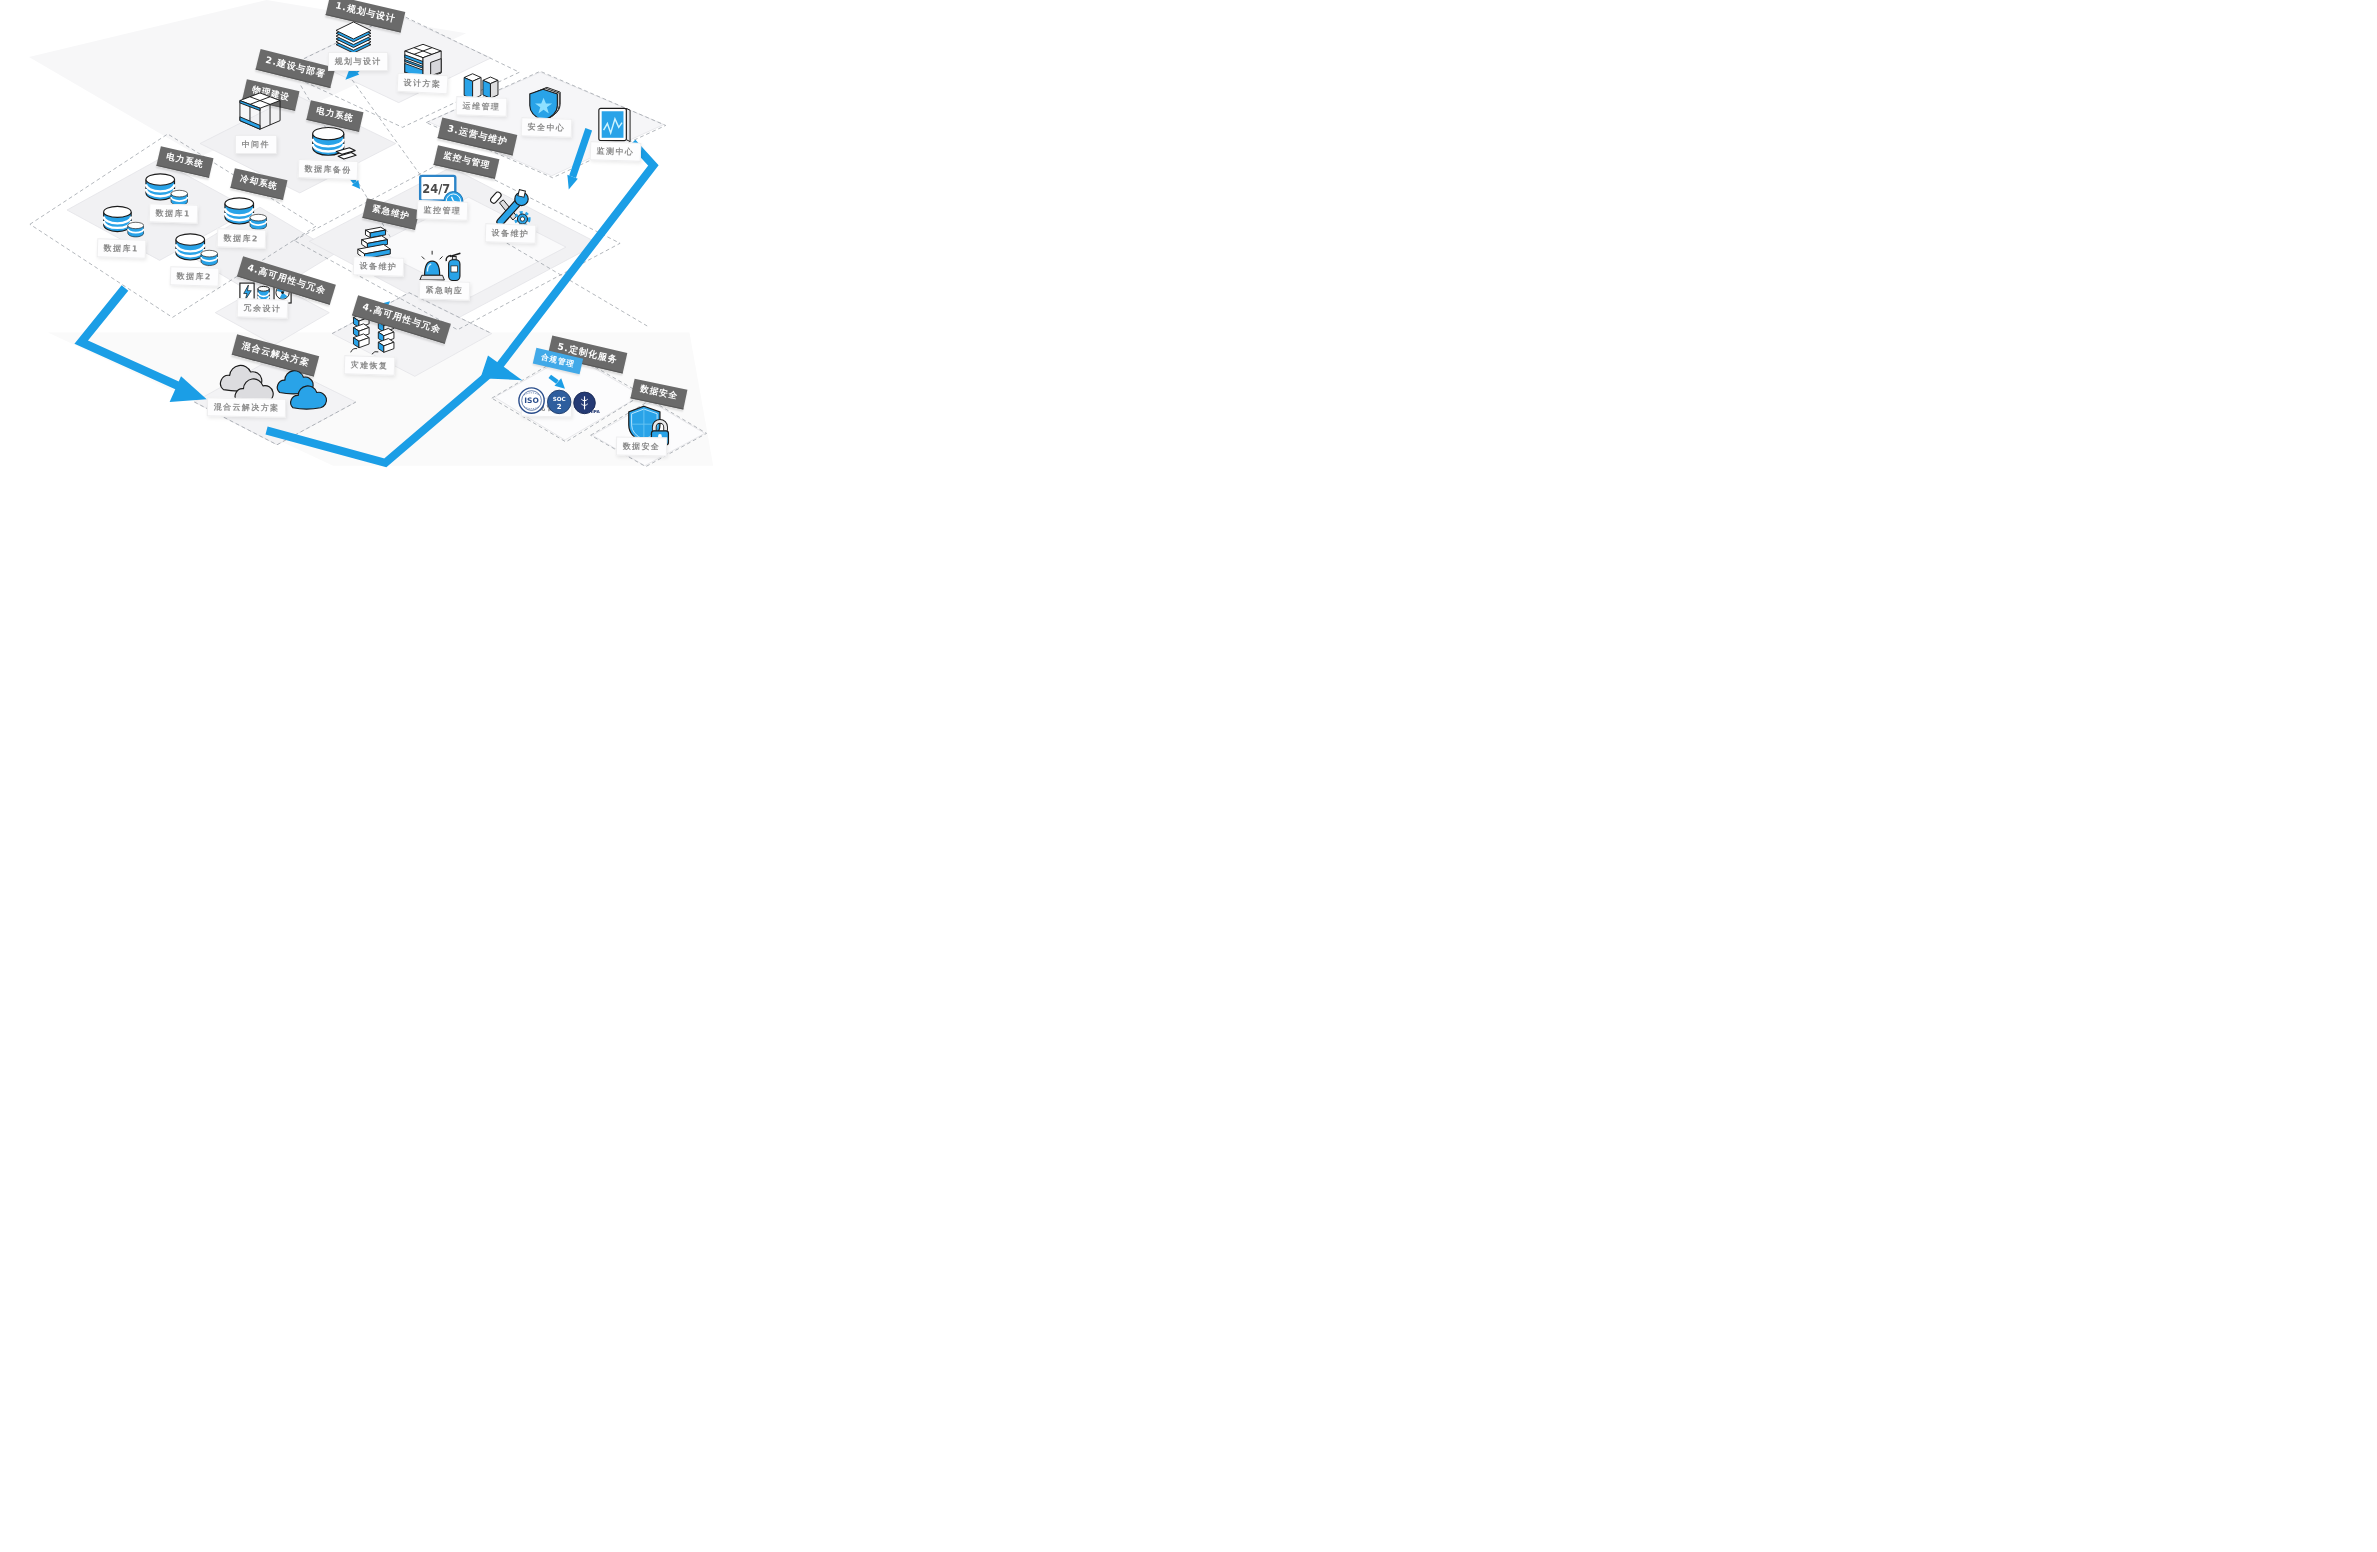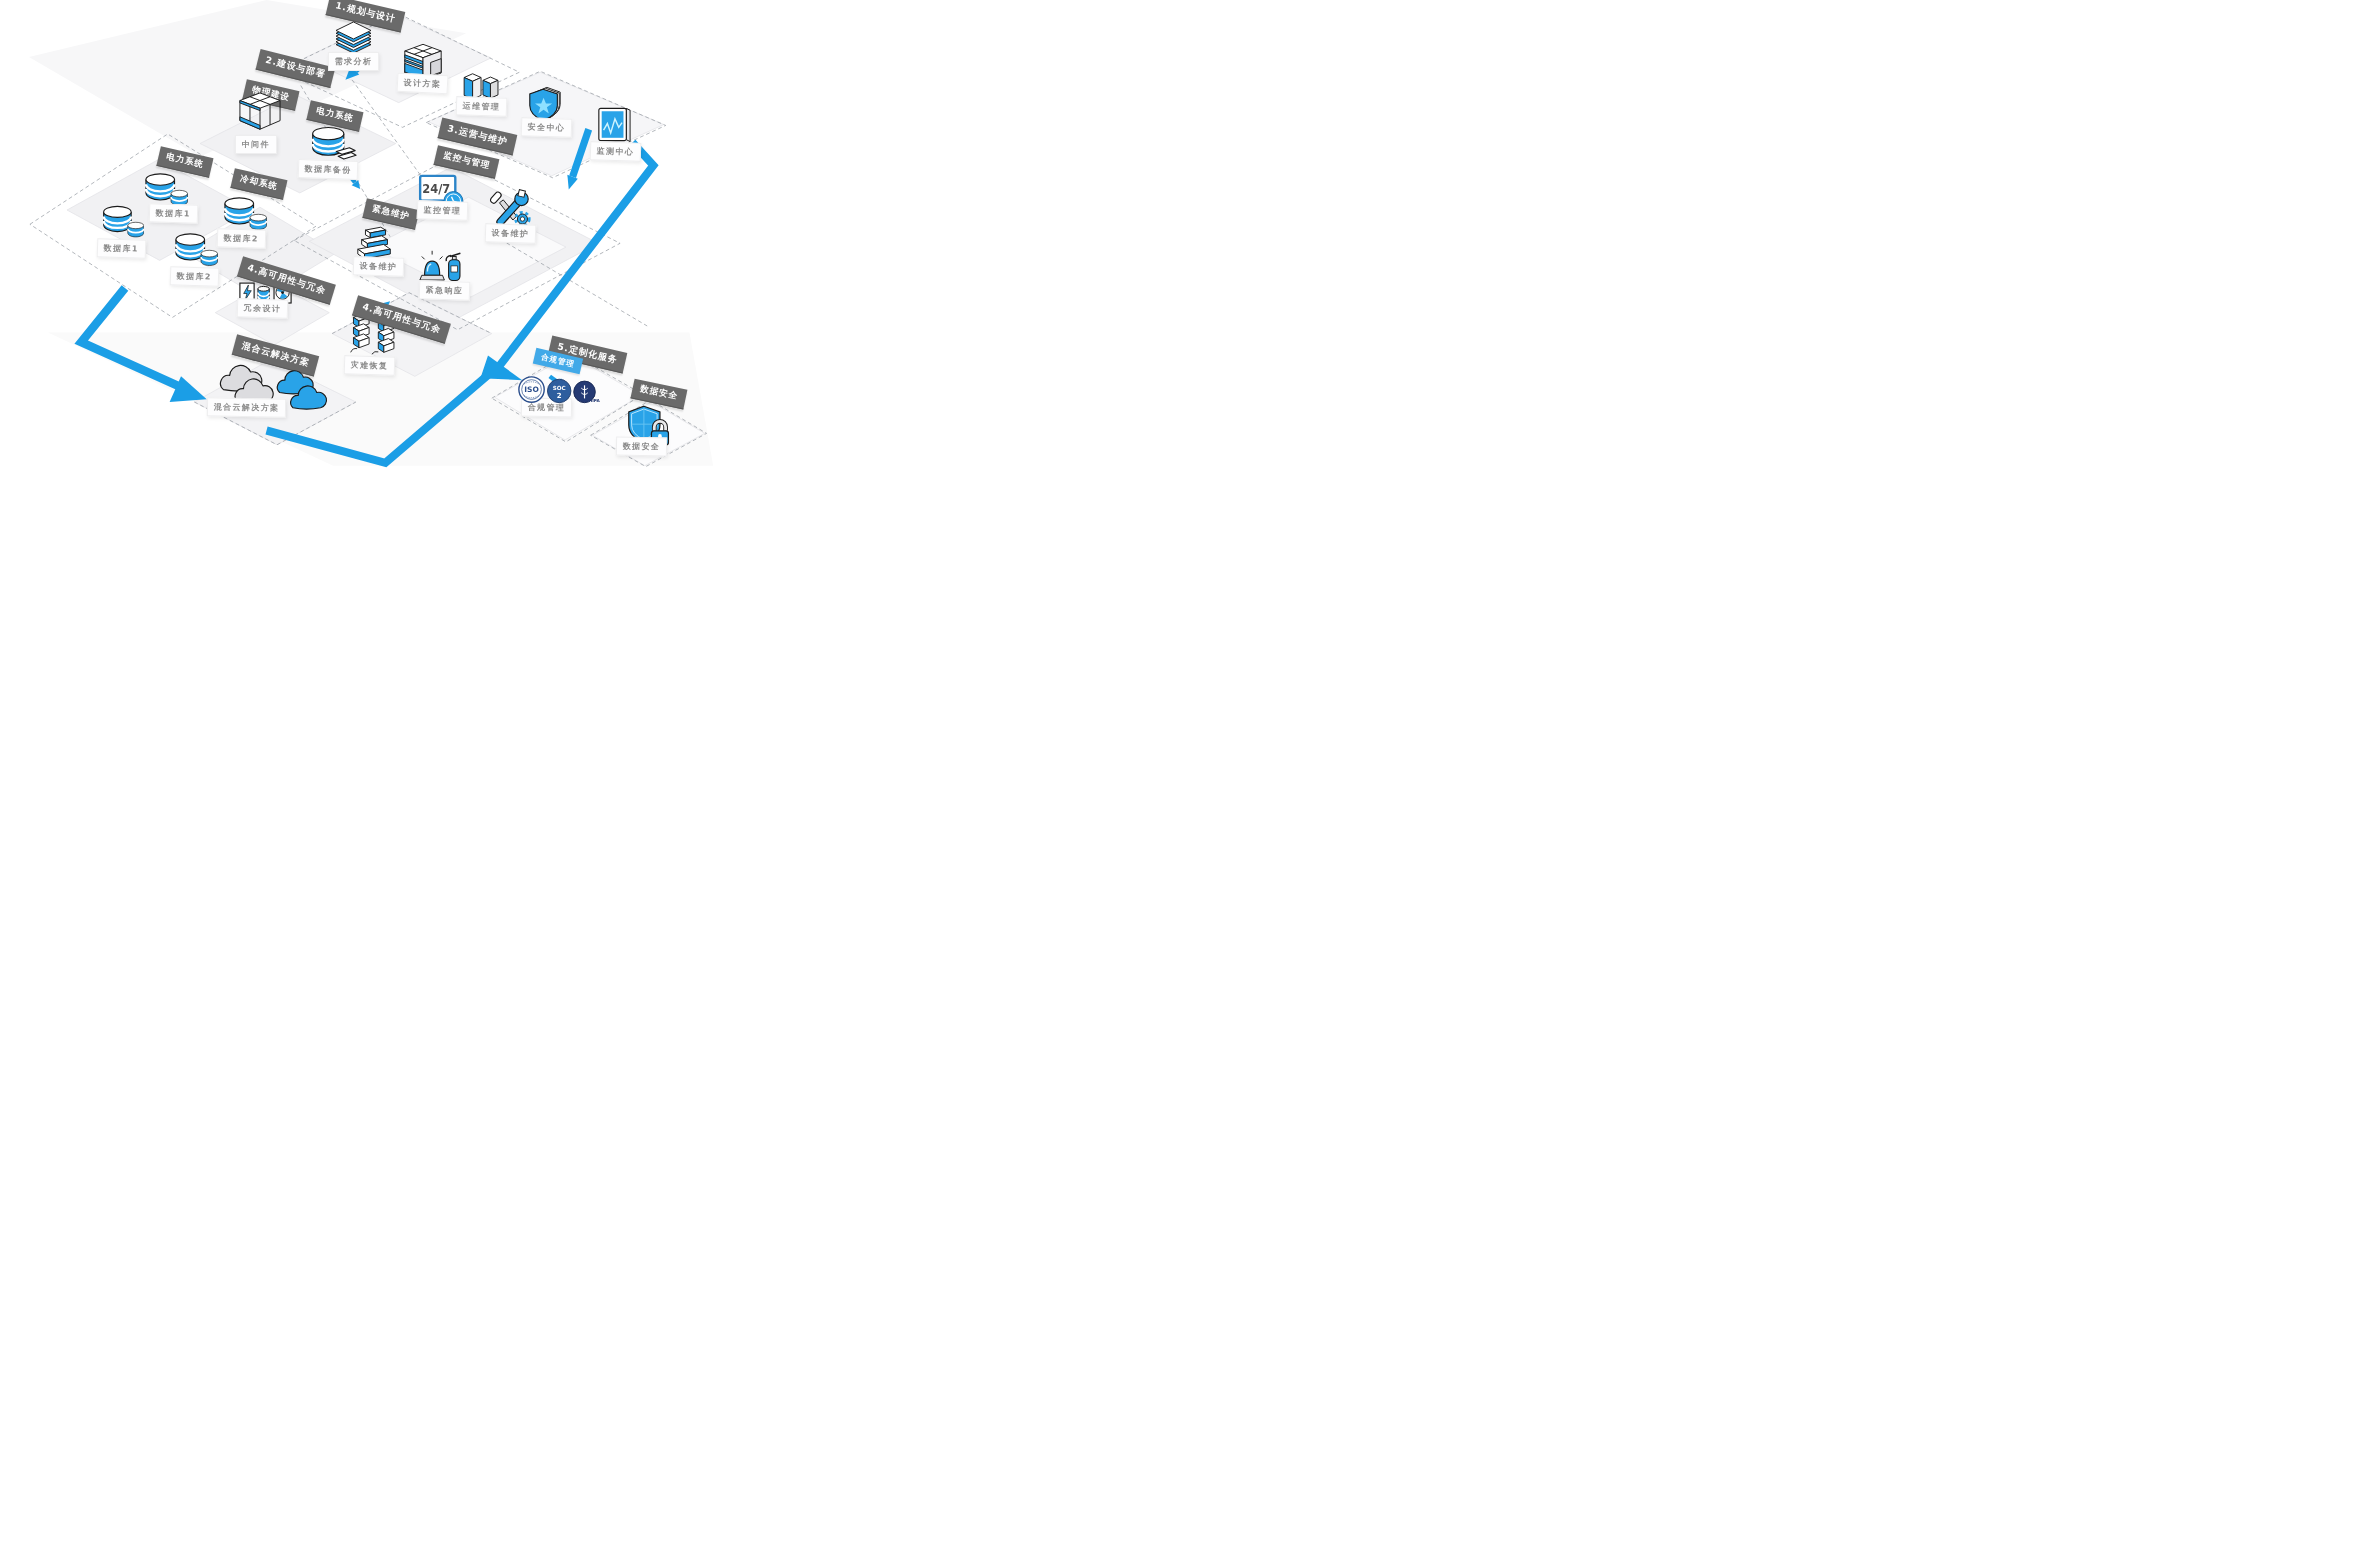--- a/index.html
+++ b/index.html
@@ -109,21 +109,21 @@
   <div class="banner small" style="left:435px;top:152px;transform:rotate(13deg);">监控与管理</div>
   <div class="banner small" style="left:364px;top:204px;transform:rotate(13deg);">紧急维护</div>
   <div class="banner" style="left:238px;top:270px;transform:rotate(17deg);">4.高可用性与冗余</div>
   <div class="banner" style="left:353px;top:309px;transform:rotate(17deg);">4.高可用性与冗余</div>
   <div class="banner" style="left:233px;top:345px;transform:rotate(15deg);">混合云解决方案</div>
   <div class="banner" style="left:549px;top:344px;transform:rotate(13deg);">5.定制化服务</div>
   <div class="banner small" style="left:632px;top:384px;transform:rotate(12deg);">数据安全</div>
 
   <div class="tag" style="left:534px;top:353px;transform:rotate(13deg);">合规管理</div>
 
-  <div class="label" style="left:328px;top:52px;">需求分析</div>
+  <div class="label" style="left:328px;top:52px;">规划与设计</div>
   <div class="label" style="left:397px;top:74px;transform:rotate(3deg);">设计方案</div>
   <div class="label" style="left:456px;top:97px;transform:rotate(2deg);">运维管理</div>
   <div class="label" style="left:521px;top:118px;transform:rotate(2deg);">安全中心</div>
   <div class="label" style="left:590px;top:142px;transform:rotate(2deg);">监测中心</div>
   <div class="label" style="left:235px;top:135px;">中间件</div>
   <div class="label" style="left:298px;top:160px;transform:rotate(2deg);">数据库备份</div>
   <div class="label" style="left:149px;top:204px;transform:rotate(2deg);">数据库1</div>
   <div class="label" style="left:97px;top:239px;transform:rotate(2deg);">数据库1</div>
   <div class="label" style="left:217px;top:229px;transform:rotate(2deg);">数据库2</div>
   <div class="label" style="left:170px;top:267px;transform:rotate(2deg);">数据库2</div>
@@ -401,21 +401,21 @@
     <svg width="119" height="67" viewBox="0 0 250 140">
       <g stroke="#1b1b1b" stroke-width="2.4" stroke-linejoin="round">
         <path d="M22 64 a17 17 0 0 1 13 -30 a23 23 0 0 1 44 -7 a15 15 0 0 1 9 37 q-35 6 -66 0 z" fill="#dcdcdf"></path>
         <path d="M52 90 a16 16 0 0 1 12 -28 a21 21 0 0 1 41 -6 a14 14 0 0 1 8 34 q-32 6 -61 0 z" fill="#dcdcdf"></path>
         <path d="M140 70 a15 15 0 0 1 11 -26 a20 20 0 0 1 39 -6 a13 13 0 0 1 8 32 q-30 6 -58 0 z" fill="#29A3E8"></path>
         <path d="M168 102 a15 15 0 0 1 11 -26 a20 20 0 0 1 39 -6 a13 13 0 0 1 8 32 q-30 6 -58 0 z" fill="#29A3E8"></path>
       </g>
     </svg>
   </div>
 
-  <div class="icon" style="left:517px;top:375px;z-index:5;">
+  <div class="icon" style="left:517px;top:386px;z-index:5;">
     <svg width="83" height="30" viewBox="0 0 175 64">
       <g>
         <circle cx="30" cy="31" r="27" fill="#ffffff" stroke="#2B4E8C" stroke-width="3"></circle>
         <circle cx="30" cy="31" r="21" fill="none" stroke="#2B4E8C" stroke-width="1.5"></circle>
         <path d="M14 19 q16 -9 32 0" stroke="#2B4E8C" fill="none" stroke-width="1.5" stroke-dasharray="2 2"></path>
         <path d="M14 44 q16 9 32 0" stroke="#2B4E8C" fill="none" stroke-width="1.5" stroke-dasharray="2 2"></path>
         <text x="30" y="37" text-anchor="middle" font-size="16" font-weight="bold" fill="#2B4E8C">ISO</text>
       </g>
       <g>
         <circle cx="89" cy="34" r="25" fill="#2E5E9E" stroke="#223f6e" stroke-width="2"></circle>

